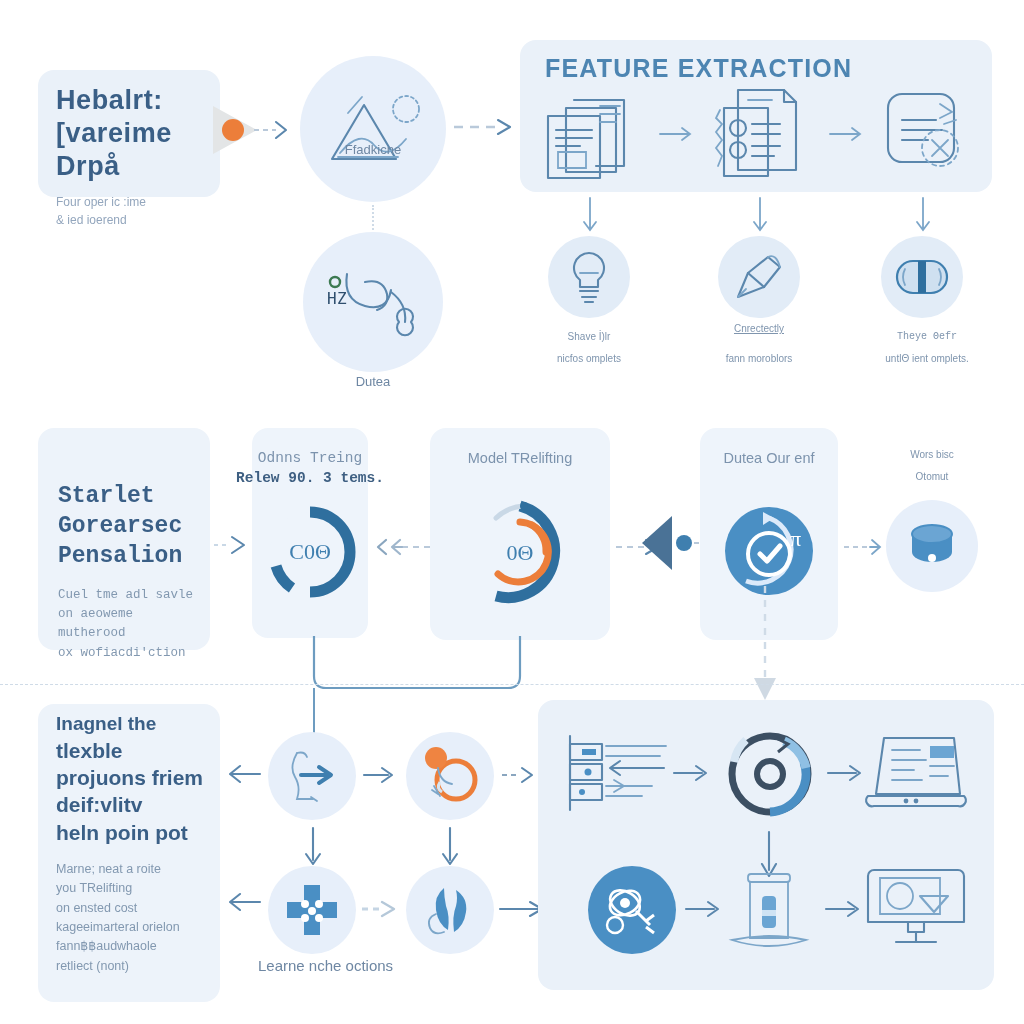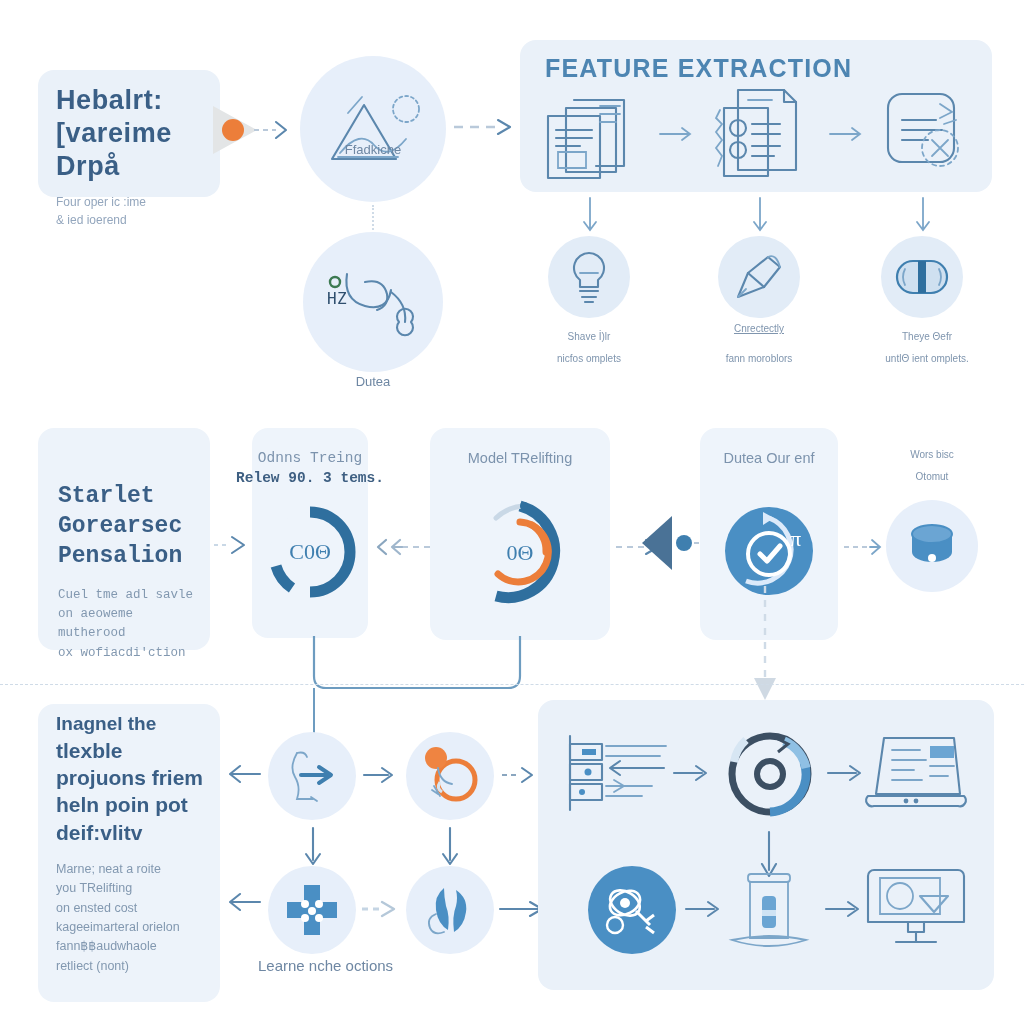--- a/index.html
+++ b/index.html
@@ -236,21 +236,21 @@
   <div class="cap" style="position:absolute;left:679px;top:352px;width:160px;">fann moroblors</div>
 
   <div class="circ" style="left:881px;top:236px;width:82px;height:82px;">
     <svg width="62" height="44" viewBox="0 0 62 44">
       <rect x="6" y="6" width="50" height="32" rx="16" fill="#cfe0f0" stroke="#3f7faf" stroke-width="2.2"></rect>
       <path d="M31 6 V38" stroke="#2f6f9e" stroke-width="8"></path>
       <path class="ln2" d="M14 14 Q10 22 14 30"></path>
       <path class="ln2" d="M48 14 Q52 22 48 30"></path>
     </svg>
   </div>
-  <div class="cap" style="position:absolute;left:842px;top:330px;width:170px;">Theye Θefr</div>
+  <div class="cap" style="position:absolute;left:842px;top:330px;width:170px;font-family:Liberation Mono, monospace;">Theye Θefr</div>
   <div class="cap" style="position:absolute;left:842px;top:352px;width:170px;">untlΘ ient omplets.</div>
 
   <div class="panel soft" style="left:38px;top:428px;width:172px;height:222px;"></div>
   <div style="position:absolute;left:58px;top:482px;width:150px;font-family:Liberation Mono, monospace;">
     <div class="blk-title">Starlet</div>
     <div class="blk-title">Gorearsec</div>
     <div class="blk-title">Pensalion</div>
     <div class="blk-body">Cuel tme adl savle</div>
     <div class="blk-body" style="margin-top:0">on aeoweme mutherood</div>
     <div class="blk-body" style="margin-top:0">ox wofiacdi'ction</div>
@@ -362,22 +362,22 @@
     </svg>
   </div>
 
   <div class="divider" style="top:684px;"></div>
 
   <div class="panel soft" style="left:38px;top:704px;width:182px;height:298px;"></div>
   <div style="position:absolute;left:56px;top:712px;width:168px;">
     <div class="blk-title" style="font-size:19px">Inagnel the</div>
     <div class="blk-title" style="font-size:21px">tlexble</div>
     <div class="blk-title" style="font-size:21px">projuons friem</div>
+    <div class="blk-title" style="font-size:21px">deif:vlitv</div>
     <div class="blk-title" style="font-size:21px">heln рoin pot</div>
-    <div class="blk-title" style="font-size:21px">deif:vlitv</div>
     <div class="blk-body">Marne; neat a roite</div>
     <div class="blk-body" style="margin-top:0">you TRelifting</div>
     <div class="blk-body" style="margin-top:0">on ensted cost</div>
     <div class="blk-body" style="margin-top:0">kageeimarteral orielon</div>
     <div class="blk-body" style="margin-top:0">fann฿฿audwhaole</div>
     <div class="blk-body" style="margin-top:0">retliect (nont)</div>
   </div>
 
   <div class="arrow" style="left:222px;top:762px;">
     <svg width="42" height="24" viewBox="0 0 42 24">

